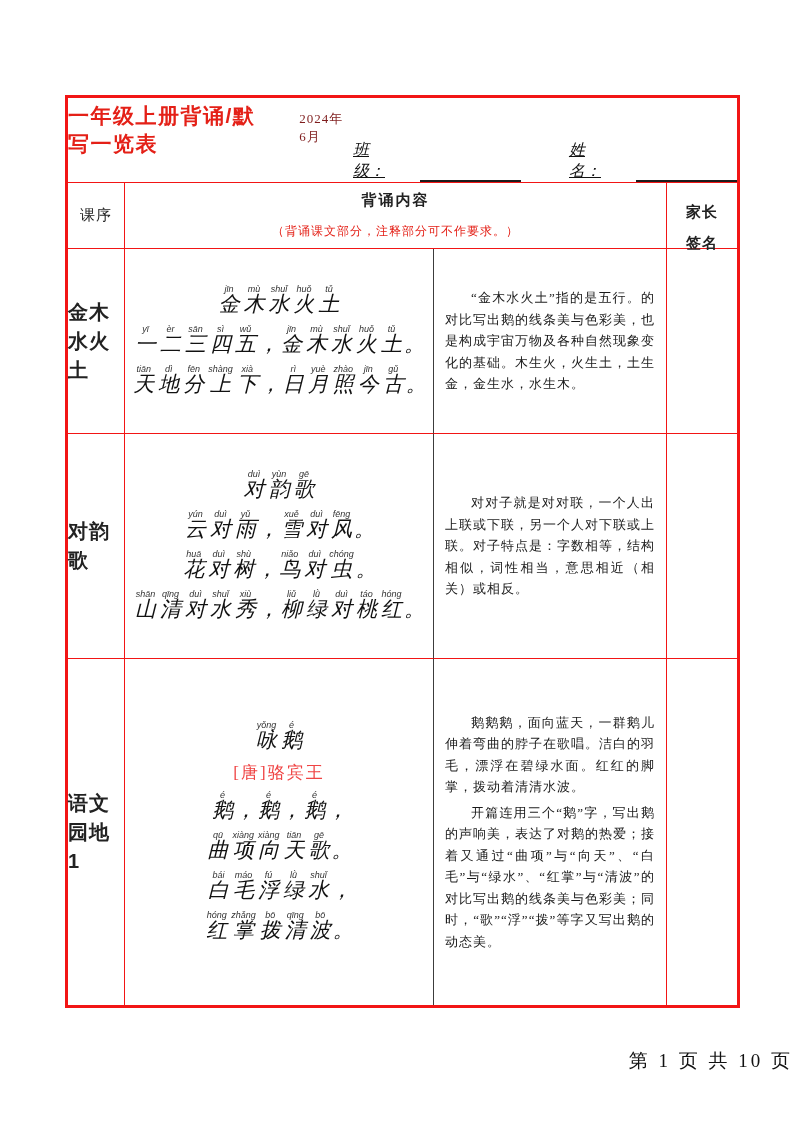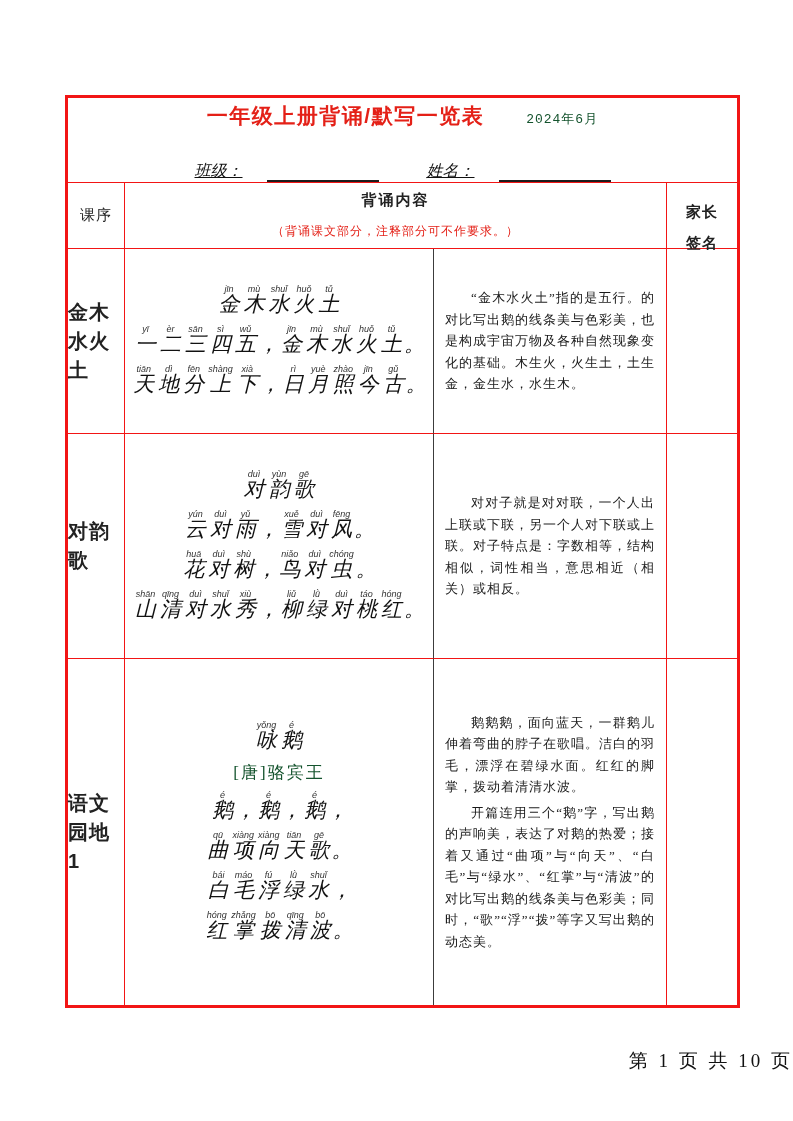--- a/index.html
+++ b/index.html
@@ -7,29 +7,29 @@
   body {
     width:793px; height:1121px; position:relative;
     font-family:"Liberation Sans", sans-serif; color:#222;
   }
   .doc {
     position:absolute; left:65px; top:95px; width:675px; height:913px;
     border:3px solid #f21515; background:#fff;
   }
   
   .doc-head {
-    height:84px; display:flex; flex-direction:column; justify-content:space-between; gap:9px;
+    height:84px; display:flex; flex-direction:row; justify-content:flex-start; gap:9px;
     padding-top:4px;
   }
   .title-row { display:flex; justify-content:center; align-items:baseline; gap:42px; }
   .doc-title {
     color:#e42017; font-weight:bold; font-size:21px; letter-spacing:1.5px;
     font-family:"Liberation Sans", sans-serif;
   }
-  .doc-date { font-size:13px; color:#14532d; font-family:Liberation Mono, monospace; letter-spacing:1px; }
+  .doc-date { font-size:13px; color:#7f1d1d; font-family:Liberation Serif, serif; letter-spacing:1px; }
   .form-row {
     display:flex; justify-content:center; align-items:flex-end; gap:48px;
     font-size:16px; font-style:italic; font-family:"Liberation Serif", serif; color:#111;
   }
   .form-item { display:flex; align-items:flex-end; gap:24px;text-decoration:underline; }
   .blank-line { display:inline-block; width:112px; height:18px; border-bottom:2px solid #1c1c1c; }
   
   .grid {
     position:absolute; left:0; right:0; top:84px; bottom:0;
     display:grid;
@@ -50,21 +50,21 @@
   
   .lesson-cell { display:flex; flex-direction:column; align-items:flex-start; justify-content:center; font-weight:bold; font-size:20px; line-height:29px; letter-spacing:1px; }
   .content-cell {
     display:flex; flex-direction:column; align-items:center; justify-content:center;
     gap:7px; padding:8px 4px; font-family:"Liberation Serif", serif;
   }
   .poem-line { font-size:21px; color:#111; white-space:nowrap;font-style:italic; }
   .poem-line ruby { margin:0 2px; }
   .poem-line rt { font-size:9px; color:#333; font-family:"Liberation Sans", sans-serif; letter-spacing:0; }
   .poem-line .pu { display:inline-block; min-width:12px; }
-  .author-line { font-size:17px; letter-spacing:2px; color:#14532d;text-align:center; }
+  .author-line { font-size:17px; letter-spacing:2px; color:#ef4444;text-align:center; }
   .expl-cell {
     display:flex; flex-direction:column; justify-content:center; gap:4px;
     padding:10px 11px; font-family:"Liberation Serif", serif;
     font-size:13px; line-height:21.5px; color:#1a1a1a;
   }
   .expl-cell p { text-indent:2em; text-align:justify; letter-spacing:1px; }
   .sign-cell { }
   
   .page-footer {
     position:absolute; left:0; right:0; top:1048px; text-align:right;

